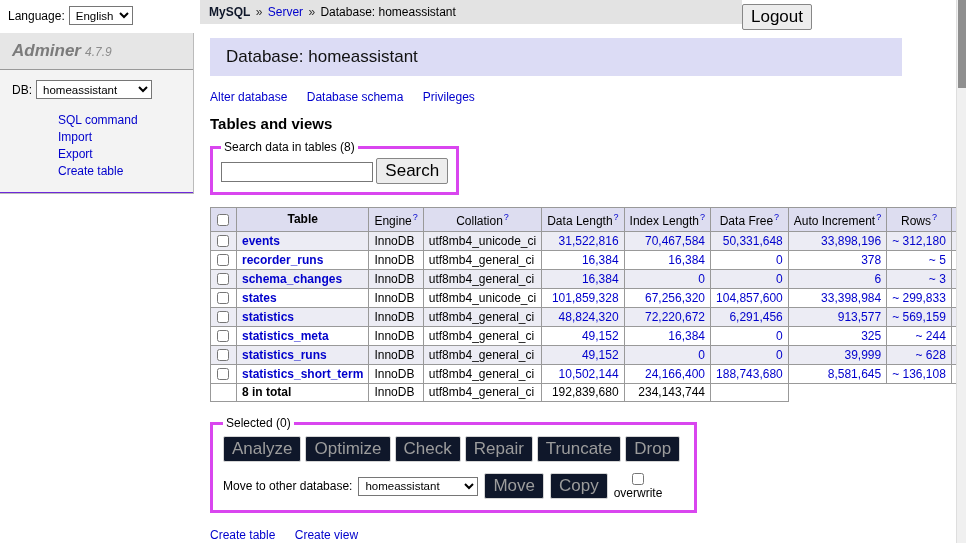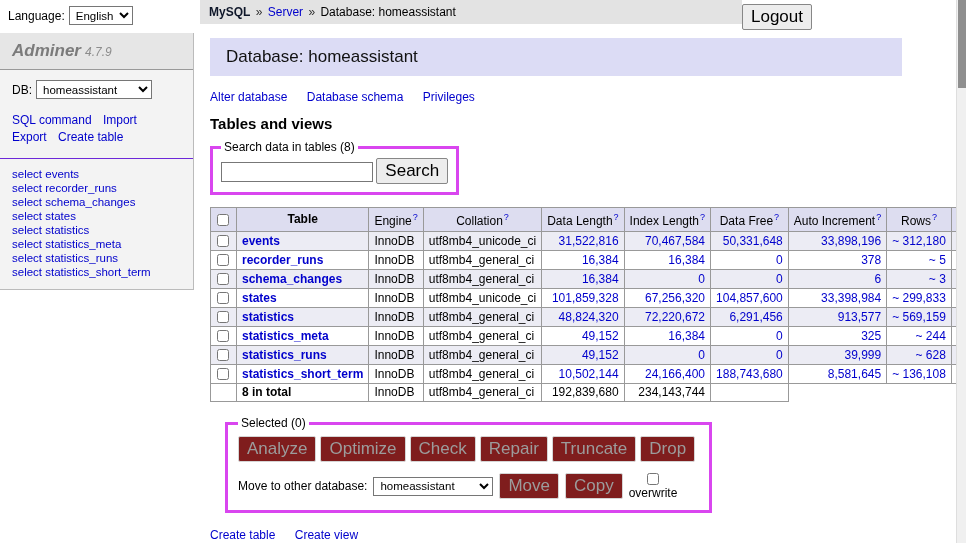--- a/index.html
+++ b/index.html
@@ -26,41 +26,41 @@
   }
   .panel { background: #f3f3f3; border-right: 1px solid #bbb; border-bottom: 1px solid #bbb; }
   h1.brand {
     margin: 0; padding: 8px 12px; background: #e6e6e6; border-bottom: 1px solid #999;
     font-size: 17px; font-style: italic; font-weight: bold; color: #7b7b7b;
   }
   .brand .ver { font-size: 12px; font-weight: normal; color: #8c8c8c; margin-left: 4px; }
   .db-section { padding: 10px 12px 12px 12px; border-bottom: 1px solid #6d28d9; }
   .db-row select { width: 116px; margin-left: 4px; }
   .action-links { margin: 13px 0 0 0; width: 158px; line-height: 17px; }
-  .action-links a { margin-right: 8px; }
+  .action-links a { margin-right: 8px; margin-left: 46px; }
   .table-links { margin: 0; padding: 8px 12px 10px 12px; }
 
   
   .main { flex: 1 1 auto; min-width: 0; }
   .top-row { display: flex; align-items: flex-start; }
   .breadcrumb {
     margin-left: 6px; background: #e3e3e3; padding: 5px 9px;
     width: 706px; font-size: 12px; height: 24px;
   }
   .bc-root { color: #0f172a; font-weight: bold; }
   .bc-sep { color: #333; margin: 0 2px; }
   .bc-current { color: #000; }
   .logout-btn { margin-left: auto; margin-right: 8px; margin-top: 4px; }
 
   button {
     font-family: "Liberation Sans", sans-serif; font-size: 17px;
     padding: 2px 8px; background: #ededed; border: 1px solid #878787;
     border-radius: 2px; color: #000; cursor: pointer;
   }
-  button:disabled { color: #9c9c9c; border-color: #d5d5d5; background: #7f1d1d; cursor: default; }
+  button:disabled { color: #9c9c9c; border-color: #d5d5d5; background: #0f172a; cursor: default; }
 
   .content { margin-left: 16px; width: 692px; }
   h2.page-title {
     margin: 8px 0 0 0; padding: 9px 16px; background: #dcdcf5;
     font-size: 17px; font-weight: normal; color: #111;
   }
   .nav-links { margin: 14px 0 0 0; }
   .nav-links a, .create-links a, .routine-links a { margin-right: 16px; }
   h3 { font-size: 15px; font-weight: bold; margin: 11px 0 0 0; color: #000; }
 
@@ -83,21 +83,21 @@
   .check-cell { text-align: center; width: 22px; padding: 1px 3px; }
   .num { text-align: right; }
   .tbl-name { font-weight: bold; }
   .odd td { background: #ececf4; }
   .total td { background: #fff; }
   .total .name-cell { font-weight: bold; }
   td.noborder { border: none; background: #fff; }
   .sup { vertical-align: super; font-size: 9px; margin-left: 1px; }
 
   
-  .selected-fs { margin-top: 14px; padding: 6px 10px 10px 10px; margin-left: 15px; }
+  .selected-fs { margin-top: 14px; padding: 6px 10px 10px 10px; }
   .sel-buttons button { margin-right: 4px; }
   .move-row { margin-top: 10px; display: flex; align-items: center; gap: 6px; font-size: 12px; }
   .move-row select { width: 120px; }
   .cb-label { display: inline-flex; align-items: center; font-size: 12px; flex-direction: column; }
 
   .create-links { margin: 15px 0 0 0; }
   h3.routines-heading { }
 
   
   .scrollbar {
@@ -118,30 +118,20 @@
     <div class="panel">
       <h1 class="brand">
         <span>Adminer</span><span class="ver">4.7.9</span>
       </h1>
       <div class="db-section">
         <div class="db-row">
           <span>DB:</span><select><option>homeassistant</option></select>
         </div>
         <p class="action-links"><a class="lnk" href="#">SQL command</a> <a class="lnk" href="#">Import</a> <a class="lnk" href="#">Export</a> <a class="lnk" href="#">Create table</a> </p>
       </div>
-      <p class="table-links">
-          <a class="lnk blk" href="#">select events</a>
-          <a class="lnk blk" href="#">select recorder_runs</a>
-          <a class="lnk blk" href="#">select schema_changes</a>
-          <a class="lnk blk" href="#">select states</a>
-          <a class="lnk blk" href="#">select statistics</a>
-          <a class="lnk blk" href="#">select statistics_meta</a>
-          <a class="lnk blk" href="#">select statistics_runs</a>
-          <a class="lnk blk" href="#">select statistics_short_term</a>
-        </p>
     </div>
   </div>
 
   <div class="main">
     <div class="top-row">
       <div class="breadcrumb">
         <a class="bc-root" href="#">MySQL</a>
         <span class="bc-sep">»</span>
         <a href="#">Server</a>
         <span class="bc-sep">»</span>

